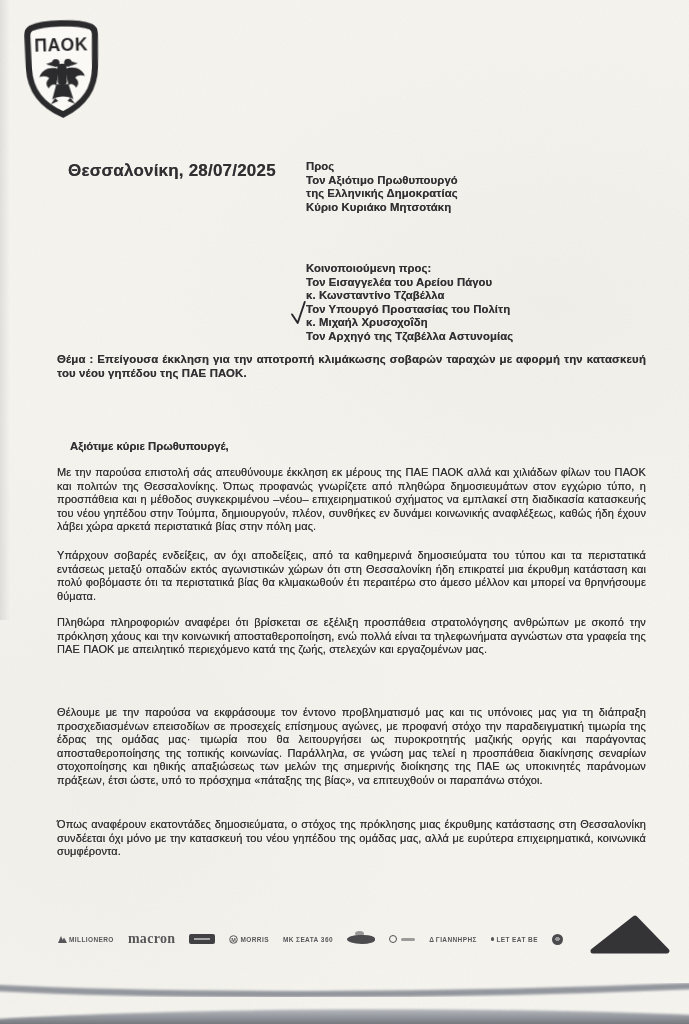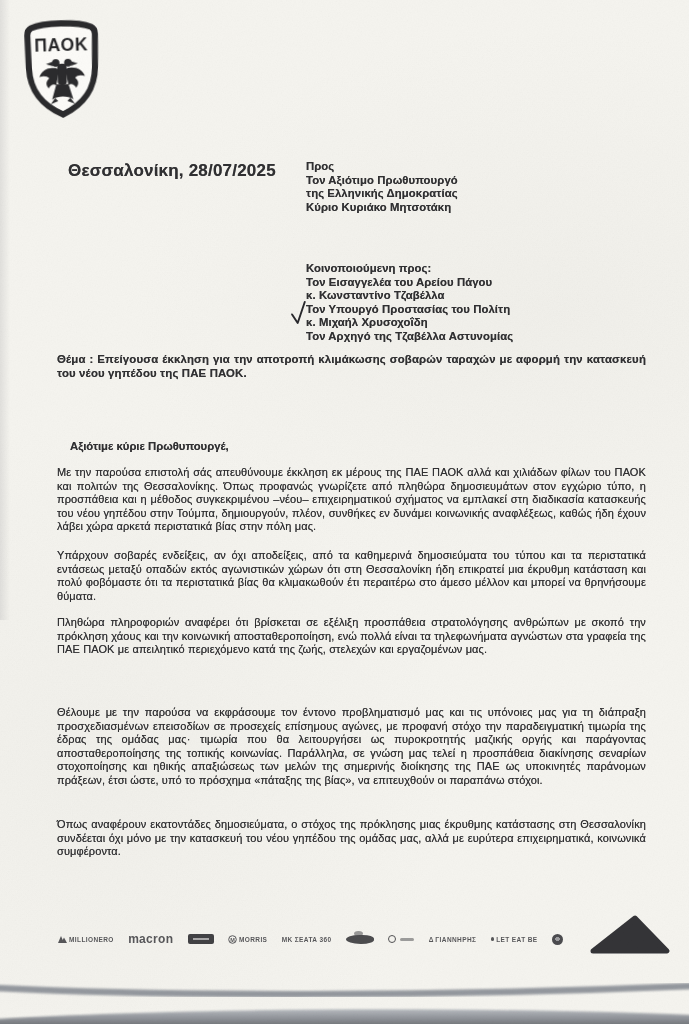--- a/index.html
+++ b/index.html
@@ -36,21 +36,21 @@
   .p1{top:466px;} .p2{top:549px;} .p3{top:616px;} .p4{top:706px;} .p5{top:818px;}
 
   
   .sponsor-strip{
     left:58px;top:928px;width:505px;height:22px;
     display:flex;justify-content:space-between;align-items:center;
     opacity:.85;filter:blur(.3px);
   }
   .sponsor{display:flex;align-items:center;gap:2px;color:#3c3c40;}
   .sp-label{font-size:6.5px;font-weight:bold;letter-spacing:.4px;white-space:nowrap;}
-  .sp-label-lc{font-size:12px;font-weight:bold;letter-spacing:.3px;text-transform:lowercase;}
+  .sp-label-lc{font-size:14px;font-weight:bold;letter-spacing:.3px;text-transform:lowercase;font-family:Liberation Serif, serif;}
   .dark-badge{width:26px;height:10px;background:#232327;border-radius:2px;position:relative;}
   .dark-badge::after{content:"";position:absolute;left:5px;top:4px;width:16px;height:2px;background:rgba(255,255,255,.55);}
   .dark-blob{width:28px;height:9px;background:#2f2f33;border-radius:50% 42% 48% 55%;position:relative;}
   .dark-blob::before{content:"";position:absolute;left:8px;top:-4px;width:9px;height:5px;background:rgba(47,47,51,.55);border-radius:50%;}
   .ring-ico{width:8px;height:8px;border:1.6px solid #36363a;border-radius:50%;box-sizing:border-box;}
   .ring-tail{width:14px;height:3px;background:rgba(54,54,58,.55);border-radius:2px;margin-left:2px;}
   .round-emblem{width:11px;height:11px;border-radius:50%;background:radial-gradient(circle at 50% 45%, #8d8d92 0 28%, #2e2e33 30% 100%);}
   .dot-ico{width:3.5px;height:3.5px;background:#3c3c40;border-radius:50%;}
   .delta-ico{font-size:6.5px;font-weight:bold;}
 

